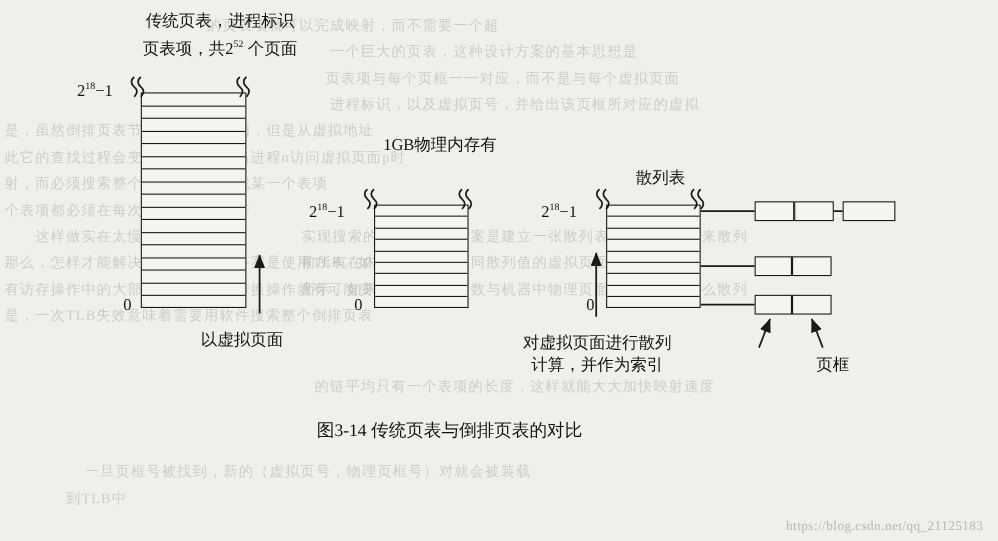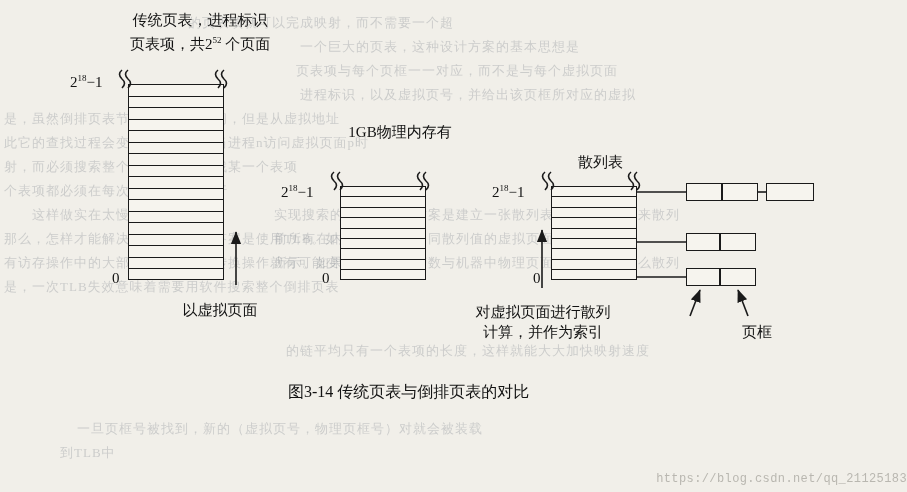--- a/index.html
+++ b/index.html
@@ -49,23 +49,23 @@
 
   .cell{
     position:absolute;
     border:1.6px solid #1a1a1a;
     background:#f6f4ee;
     box-sizing:border-box;
   }
 
   .watermark{
     position:absolute;
-    right:0;bottom:6px;
+    right:13px;bottom:6px;
     color:#b9b7b0;
-    font-family:Liberation Mono, monospace;
+    font-family:Liberation Serif, serif;
     font-size:12px;
     letter-spacing:.4px;
   }
   svg{position:absolute;left:0;top:0;overflow:visible;}
 </style>
 </head>
 <body>
 
 <div class="bleed" style="left:188px;top:14px;">的页表项就可以完成映射，而不需要一个超</div>
 <div class="bleed" style="left:300px;top:38px;">一个巨大的页表，这种设计方案的基本思想是</div>

